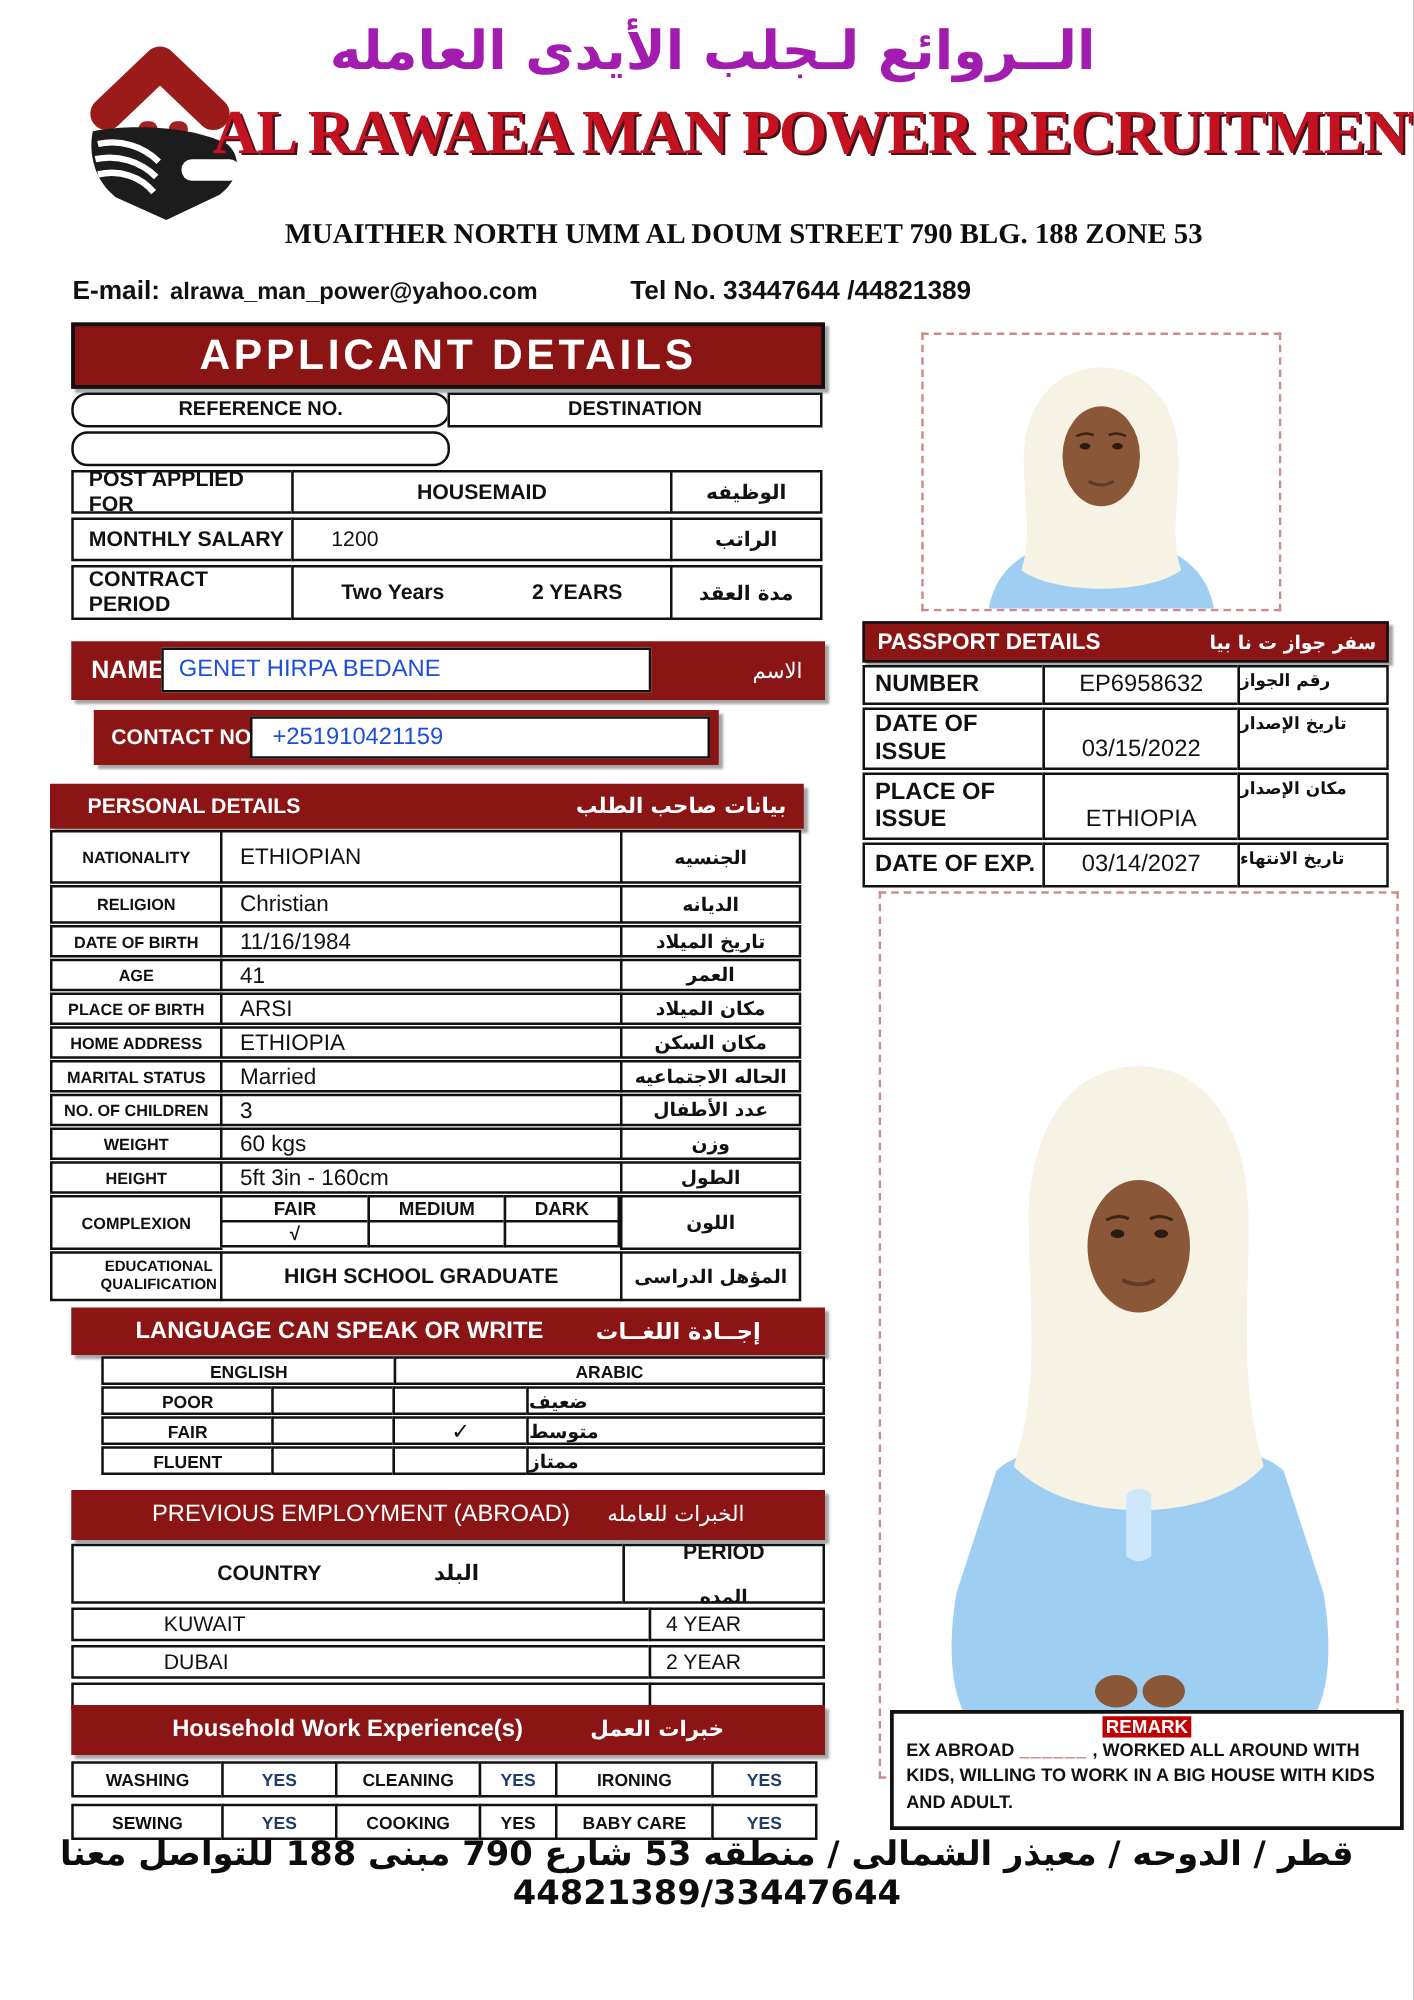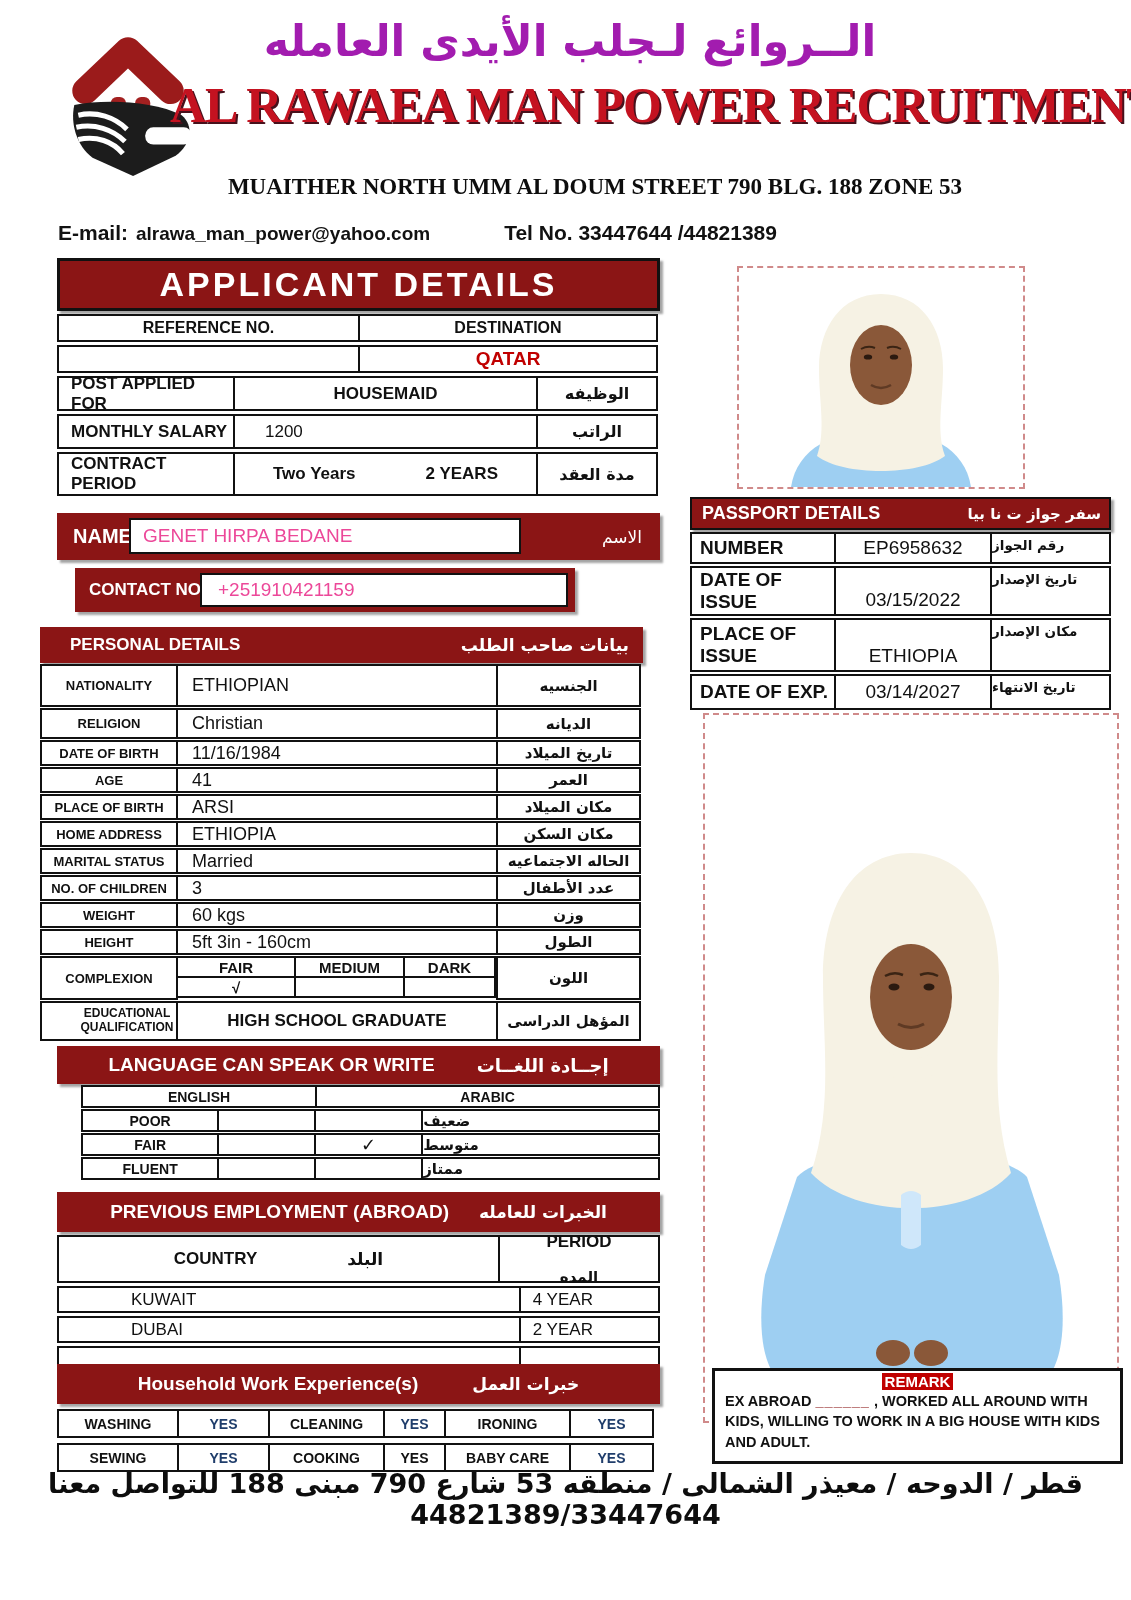--- a/index.html
+++ b/index.html
@@ -31,36 +31,36 @@
   .cell { border:2px solid #111; background:#fff; display:flex; align-items:center; }
   .c    { justify-content:center; }
   .shadow { box-shadow:3px 3px 2px rgba(90,90,90,.55); }
 
   
   .applicant { position:absolute; left:57px; top:258px; width:603px; }
   .applicant .title-bar { height:53px; border:3px solid #111; display:flex; align-items:center;
     justify-content:center; font-size:34px; font-weight:800; letter-spacing:3px; }
   .row { display:flex; margin-top:3px; }
   .refhead .cell { height:28px; font-size:16px; font-weight:bold; }
-  .refw1 { width:303px; } .refw2 { width:300px; margin-left:-2px; }
+  .refw1 { width:303px;border-radius:13px; } .refw2 { width:300px; margin-left:-2px; }
   .refval .cell { height:28px; }
   .qatar { color:#C00000; font-weight:800; font-size:19px; }
   .app-row .cell { height:35px; }
   .appl { width:178px; font-weight:bold; font-size:17px; padding-left:12px; }
   .appv { width:305px; margin-left:-2px; font-size:17px; }
   .appa { width:122px; margin-left:-2px; font-weight:bold; font-size:16px; justify-content:center; }
   .app-row.tall .cell { height:44px; }
   .housemaid { font-weight:bold; justify-content:center; }
   .salary { padding-left:30px; }
   .contract { justify-content:space-between; padding:0 38px; font-weight:bold; }
 
   
   .namebar { position:absolute; left:57px; top:513px; width:603px; height:47px; display:flex; align-items:center; }
   .namebar .lbl { margin-left:16px; font-size:20px; font-weight:bold; }
-  .inputbox { position:absolute; background:#fff; border:2px solid #111; color:#ec4899;
+  .inputbox { position:absolute; background:#fff; border:2px solid #111; color:#1d4ed8;
     display:flex; align-items:center; padding-left:12px; font-size:19px; }
   .name-input { left:72px; top:5px; width:392px; height:36px; }
   .namebar .arlbl { position:absolute; right:18px; font-size:17px; font-weight:normal; }
   .contactbar { position:absolute; left:75px; top:568px; width:500px; height:44px; display:flex; align-items:center; }
   .contactbar .lbl { margin-left:14px; font-size:17px; font-weight:bold; }
   .contact-input { left:125px; top:5px; width:368px; height:34px; padding-left:16px; }
 
   
   .personal { position:absolute; left:40px; top:627px; width:603px; }
   .personal .hdr { height:36px; display:flex; align-items:center; justify-content:space-between;
@@ -91,21 +91,21 @@
   .lang-row .cell { height:23px; }
   .lg1 { width:143px; font-weight:bold; font-size:14px; justify-content:center; }
   .lg2 { width:102px; margin-left:-2px; }
   .lg3 { width:113px; margin-left:-2px; justify-content:center; font-size:18px; }
   .lg4 { width:247px; margin-left:-2px; justify-content:flex-end; padding-right:3px;
     font-weight:bold; font-size:15px; }
 
   
   .employment { position:absolute; left:57px; top:1192px; width:603px; }
   .employment .hdr { height:40px; display:flex; align-items:center; justify-content:center; gap:30px;
-    font-size:19px; font-weight:bold; }
+    font-size:19px; font-weight:normal; }
   .employment .hdr .ar { font-size:17px; }
   .emp-head .cell { height:48px; font-weight:bold; font-size:17px; }
   .empc { width:443px; justify-content:center; gap:90px; }
   .empp { width:162px; margin-left:-2px; justify-content:center; gap:16px;flex-direction:column; }
   .emp-row .cell { height:27px; font-size:17px; }
   .emprc { width:528px; padding-left:72px; }
   .emprp { width:162px; margin-left:-2px; padding-left:12px; }
   .emp-row.empty .cell { height:22px; }
 
   
@@ -183,21 +183,20 @@
   </div>
 
   <div class="applicant">
     <div class="title-bar bar shadow">APPLICANT DETAILS</div>
     <div class="row refhead">
       <div class="cell pink c refw1">REFERENCE NO.</div>
       <div class="cell pink c refw2">DESTINATION</div>
     </div>
     <div class="row refval">
       <div class="cell refw1"></div>
-      <div class="cell c refw2 qatar">QATAR</div>
     </div>
     <div class="row app-row">
       <div class="cell appl">POST APPLIED FOR</div>
       <div class="cell appv pink housemaid">HOUSEMAID</div>
       <div class="cell appa ar">الوظيفه</div>
     </div>
     <div class="row app-row">
       <div class="cell appl">MONTHLY SALARY</div>
       <div class="cell appv pink salary">1200</div>
       <div class="cell appa ar">الراتب</div>

